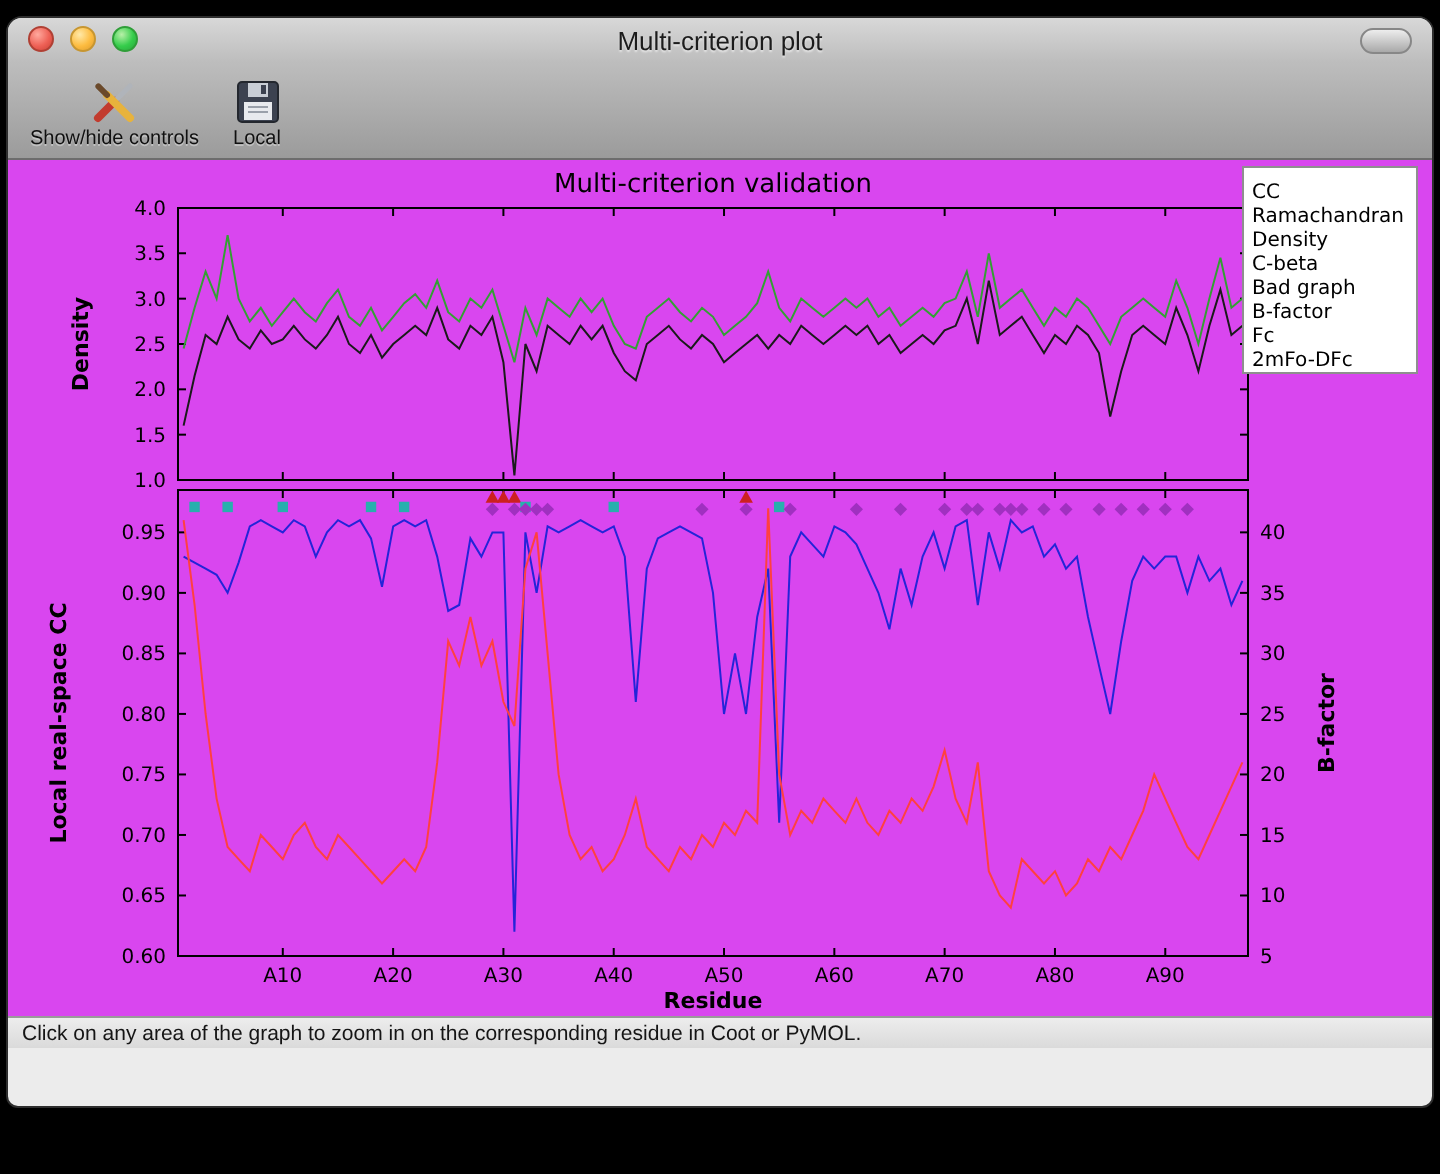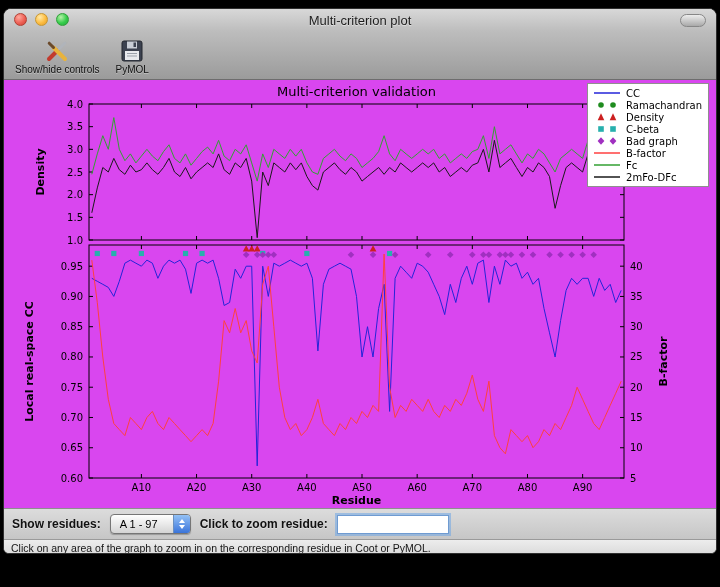--- a/index.html
+++ b/index.html
@@ -18,21 +18,21 @@
            background:linear-gradient(#ededed,#a9a9a9);border:1px solid #878787;}
   .toolbar{height:49px;background:linear-gradient(#bdbdbd,#9b9b9b);border-bottom:1px solid #6d6d6d;
            display:flex;align-items:flex-end;padding:2px 6px;gap:6px;}
   .tbtn{display:flex;flex-direction:column;align-items:center;padding:2px 5px;border-radius:4px;cursor:default;}
   .tbtn .icon{width:26px;height:26px;display:block;}
   .tlabel{font-size:10px;color:#101010;margin-top:0;text-shadow:0 1px 0 rgba(255,255,255,.35);white-space:nowrap;}
   .figure{position:relative;height:428px;background:#d946ef;}
   #plot-svg{display:block;}
   text{font-family:"DejaVu Sans",sans-serif;}
   .legend{position:absolute;right:7px;top:3px;background:#fff;border:1px solid #8f8f8f;padding:3px 6px 3px 4px;}
-  .lg-row{display:flex;align-items:center;gap:4px;height:12px;}
+  .lg-row{display:flex;gap:4px;height:12px;flex-direction:column;}
   .lg-row span{font-size:10px;color:#000;font-family:"DejaVu Sans",sans-serif;white-space:nowrap;}
   .controlbar{height:31px;background:linear-gradient(#dcdcdc,#c6c6c6);border-top:1px solid #8e8e8e;
               display:flex;align-items:center;padding:0 8px;gap:9px;}
   .clabel{font-size:12px;font-weight:bold;color:#111;text-shadow:0 1px 0 rgba(255,255,255,.4);}
   .popup{display:flex;height:20px;border:1px solid #767676;border-radius:4px;overflow:hidden;
          background:linear-gradient(#ffffff,#d4d4d4);box-shadow:0 1px 1px rgba(0,0,0,.25);cursor:default;}
   .popup-text{font-size:11px;color:#000;padding:3px 9px 0 9px;min-width:62px;}
   .popup-arrows{width:17px;background:linear-gradient(#93c1f6,#3a74da);display:flex;flex-direction:column;
                 align-items:center;justify-content:center;gap:2px;border-left:1px solid #6a8fc0;}
   .popup-arrows i{display:block;width:0;height:0;border-left:3.5px solid transparent;border-right:3.5px solid transparent;}
@@ -76,21 +76,21 @@
         <span class="icon">
           <svg viewBox="0 0 26 26" width="26" height="26">
             <rect x="3" y="3" width="20" height="20" rx="2" fill="#3c4250" stroke="#23272e"></rect>
             <rect x="8" y="3.5" width="10" height="7" fill="#c9ced6"></rect>
             <rect x="14.5" y="4.5" width="2.5" height="4.5" fill="#3c4250"></rect>
             <rect x="6" y="13" width="14" height="9" fill="#e8eaee"></rect>
             <line x1="8" y1="15.5" x2="18" y2="15.5" stroke="#9aa0aa" stroke-width="1"></line>
             <line x1="8" y1="18" x2="18" y2="18" stroke="#9aa0aa" stroke-width="1"></line>
           </svg>
         </span>
-        <span class="tlabel">PyMOL</span>
+        <span class="tlabel">Local</span>
       </div>
     </div>
 
     <div class="figure">
       <svg id="plot-svg" width="714" height="428" viewBox="0 0 714 428">
           <text x="352.5" y="16" text-anchor="middle" font-size="13px" fill="#000">Multi-criterion validation</text>
           <rect x="85" y="24" width="535" height="136" fill="none" stroke="#000" stroke-width="1"></rect>
           <rect x="85" y="165" width="535" height="233" fill="none" stroke="#000" stroke-width="1"></rect>
           <line x1="85" y1="160" x2="89" y2="160" stroke="#000" stroke-width="1"></line>
           <line x1="616" y1="160" x2="620" y2="160" stroke="#000" stroke-width="1"></line>
@@ -283,31 +283,19 @@
           </div>
           <div class="lg-row">
             <svg width="30" height="10">
               <line x1="2" y1="5" x2="28" y2="5" stroke="#1a1a1a" stroke-width="1.4"></line>
             </svg>
             <span>2mFo-DFc</span>
           </div>
         </div>
     </div>
 
-    <div class="controlbar">
-      <span class="clabel">Show residues:</span>
-      <div class="popup">
-        <span class="popup-text">A  1 - 97</span>
-        <span class="popup-arrows">
-            <i class="arrow-up"></i>
-            <i class="arrow-down"></i>
-          </span>
-      </div>
-      <span class="clabel">Click to zoom residue:</span>
-      <input class="zoominput" type="text" value="" style="">
-    </div>
 
     <div class="statusbar">
       <span class="status-text">Click on any area of the graph to zoom in on the corresponding residue in Coot or PyMOL.</span>
     </div>
 
   </div>
 </div>
 
 </body></html>

